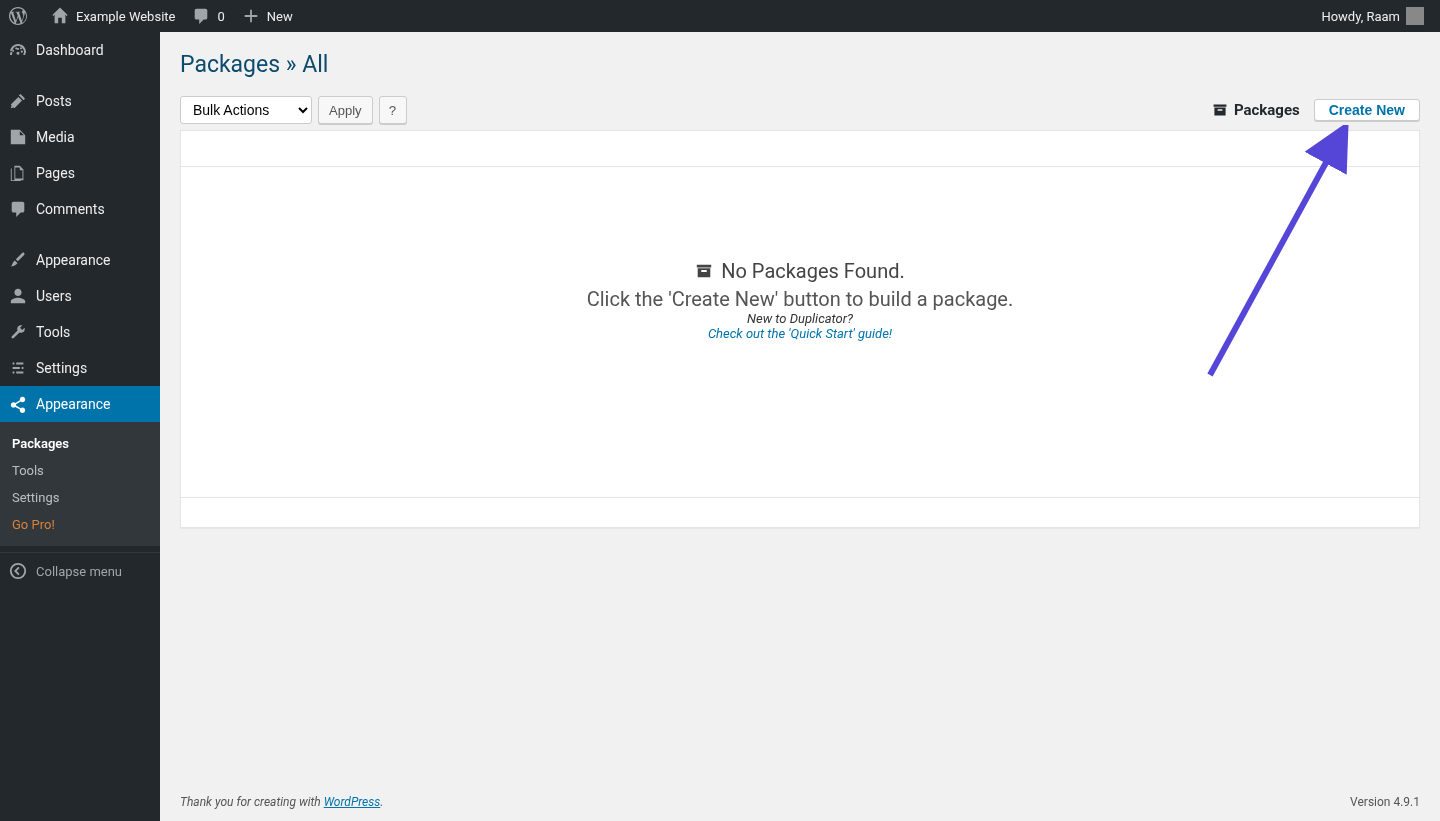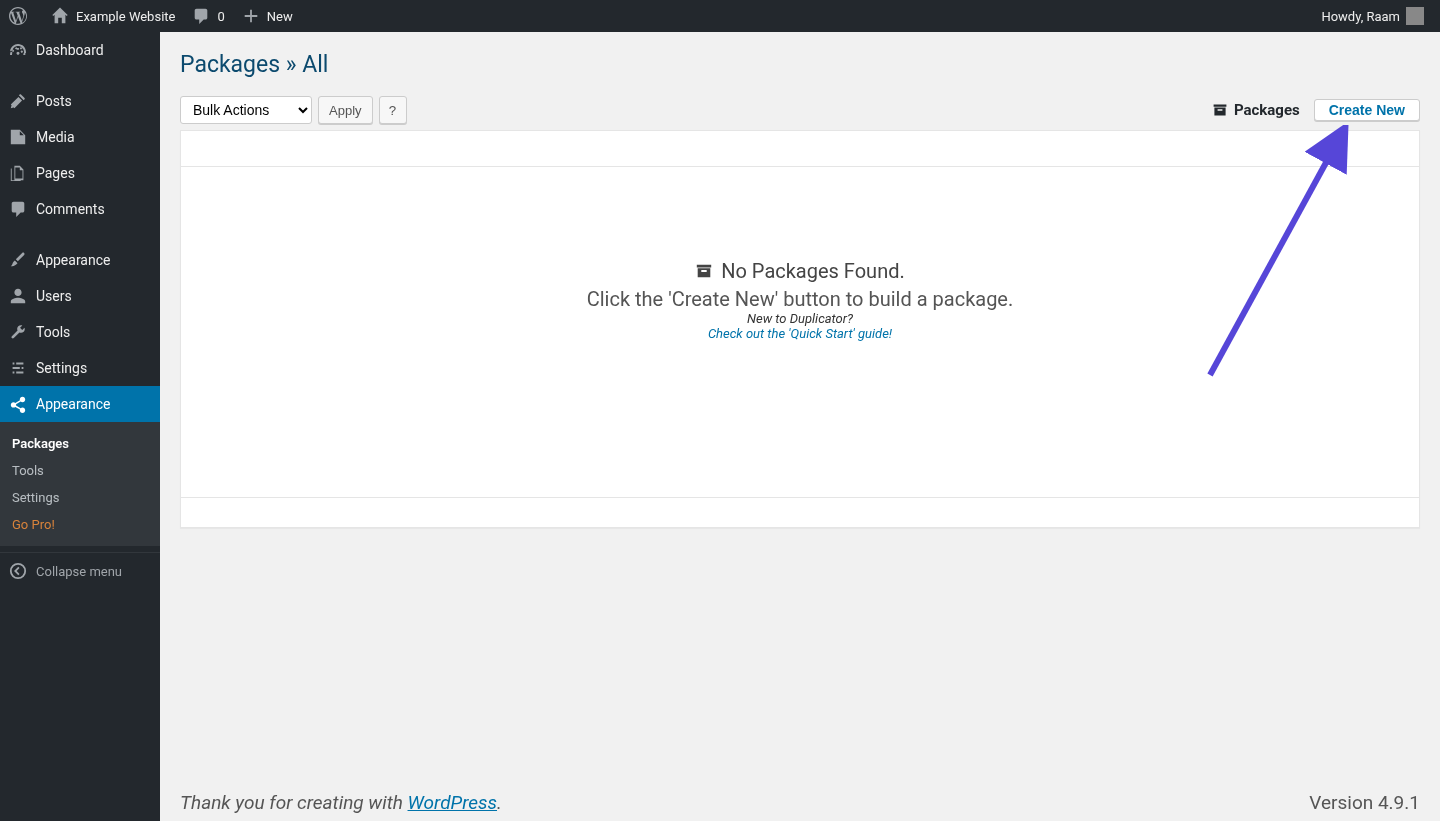--- a/index.html
+++ b/index.html
@@ -251,21 +251,21 @@
   
   .footer {
     position: absolute;
     bottom: 0; left: 160px; right: 0;
     height: 38px;
     display: flex;
     align-items: center;
     justify-content: space-between;
     padding: 0 20px;
     color: #555;
-    font-size: 19px;
+    font-size: 12px;
     font-style: italic;
     background: #f1f1f1;
   }
   .footer a { color: #0073aa; text-decoration: underline; cursor: pointer; }
   .footer .version { font-style: normal; }
 </style>
 </head>
 <body>
 
 <div class="admin-bar">

